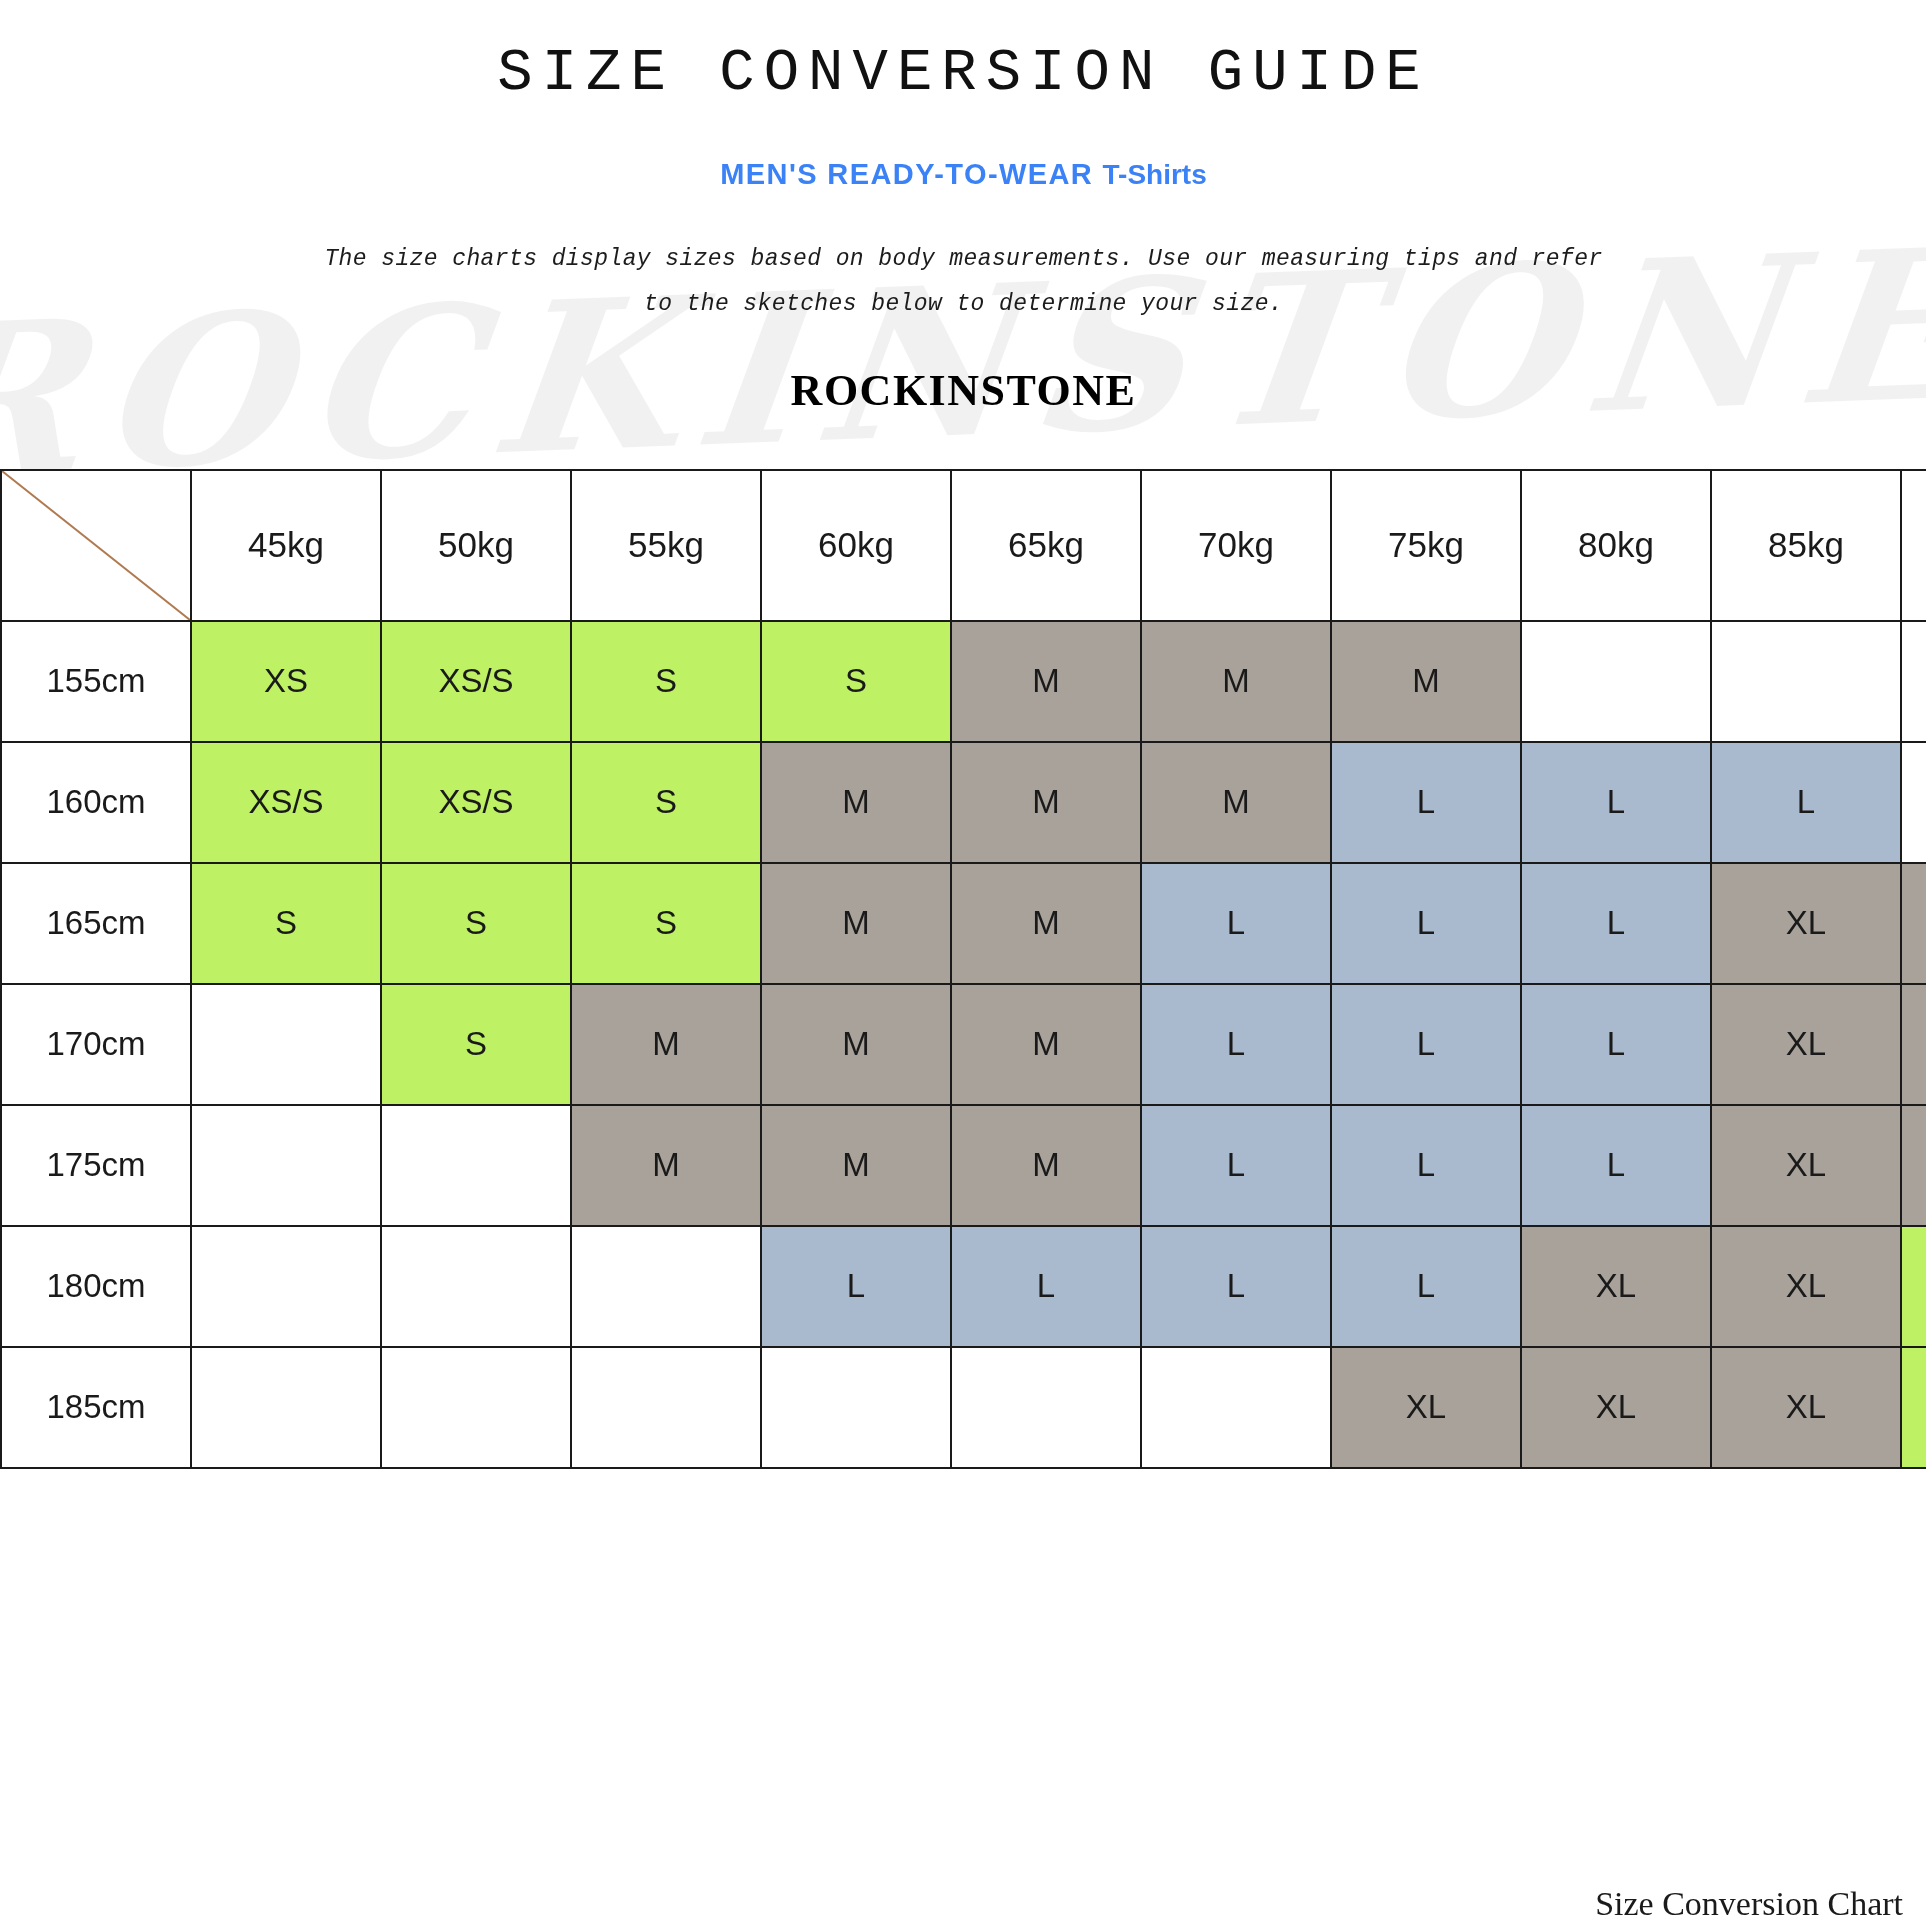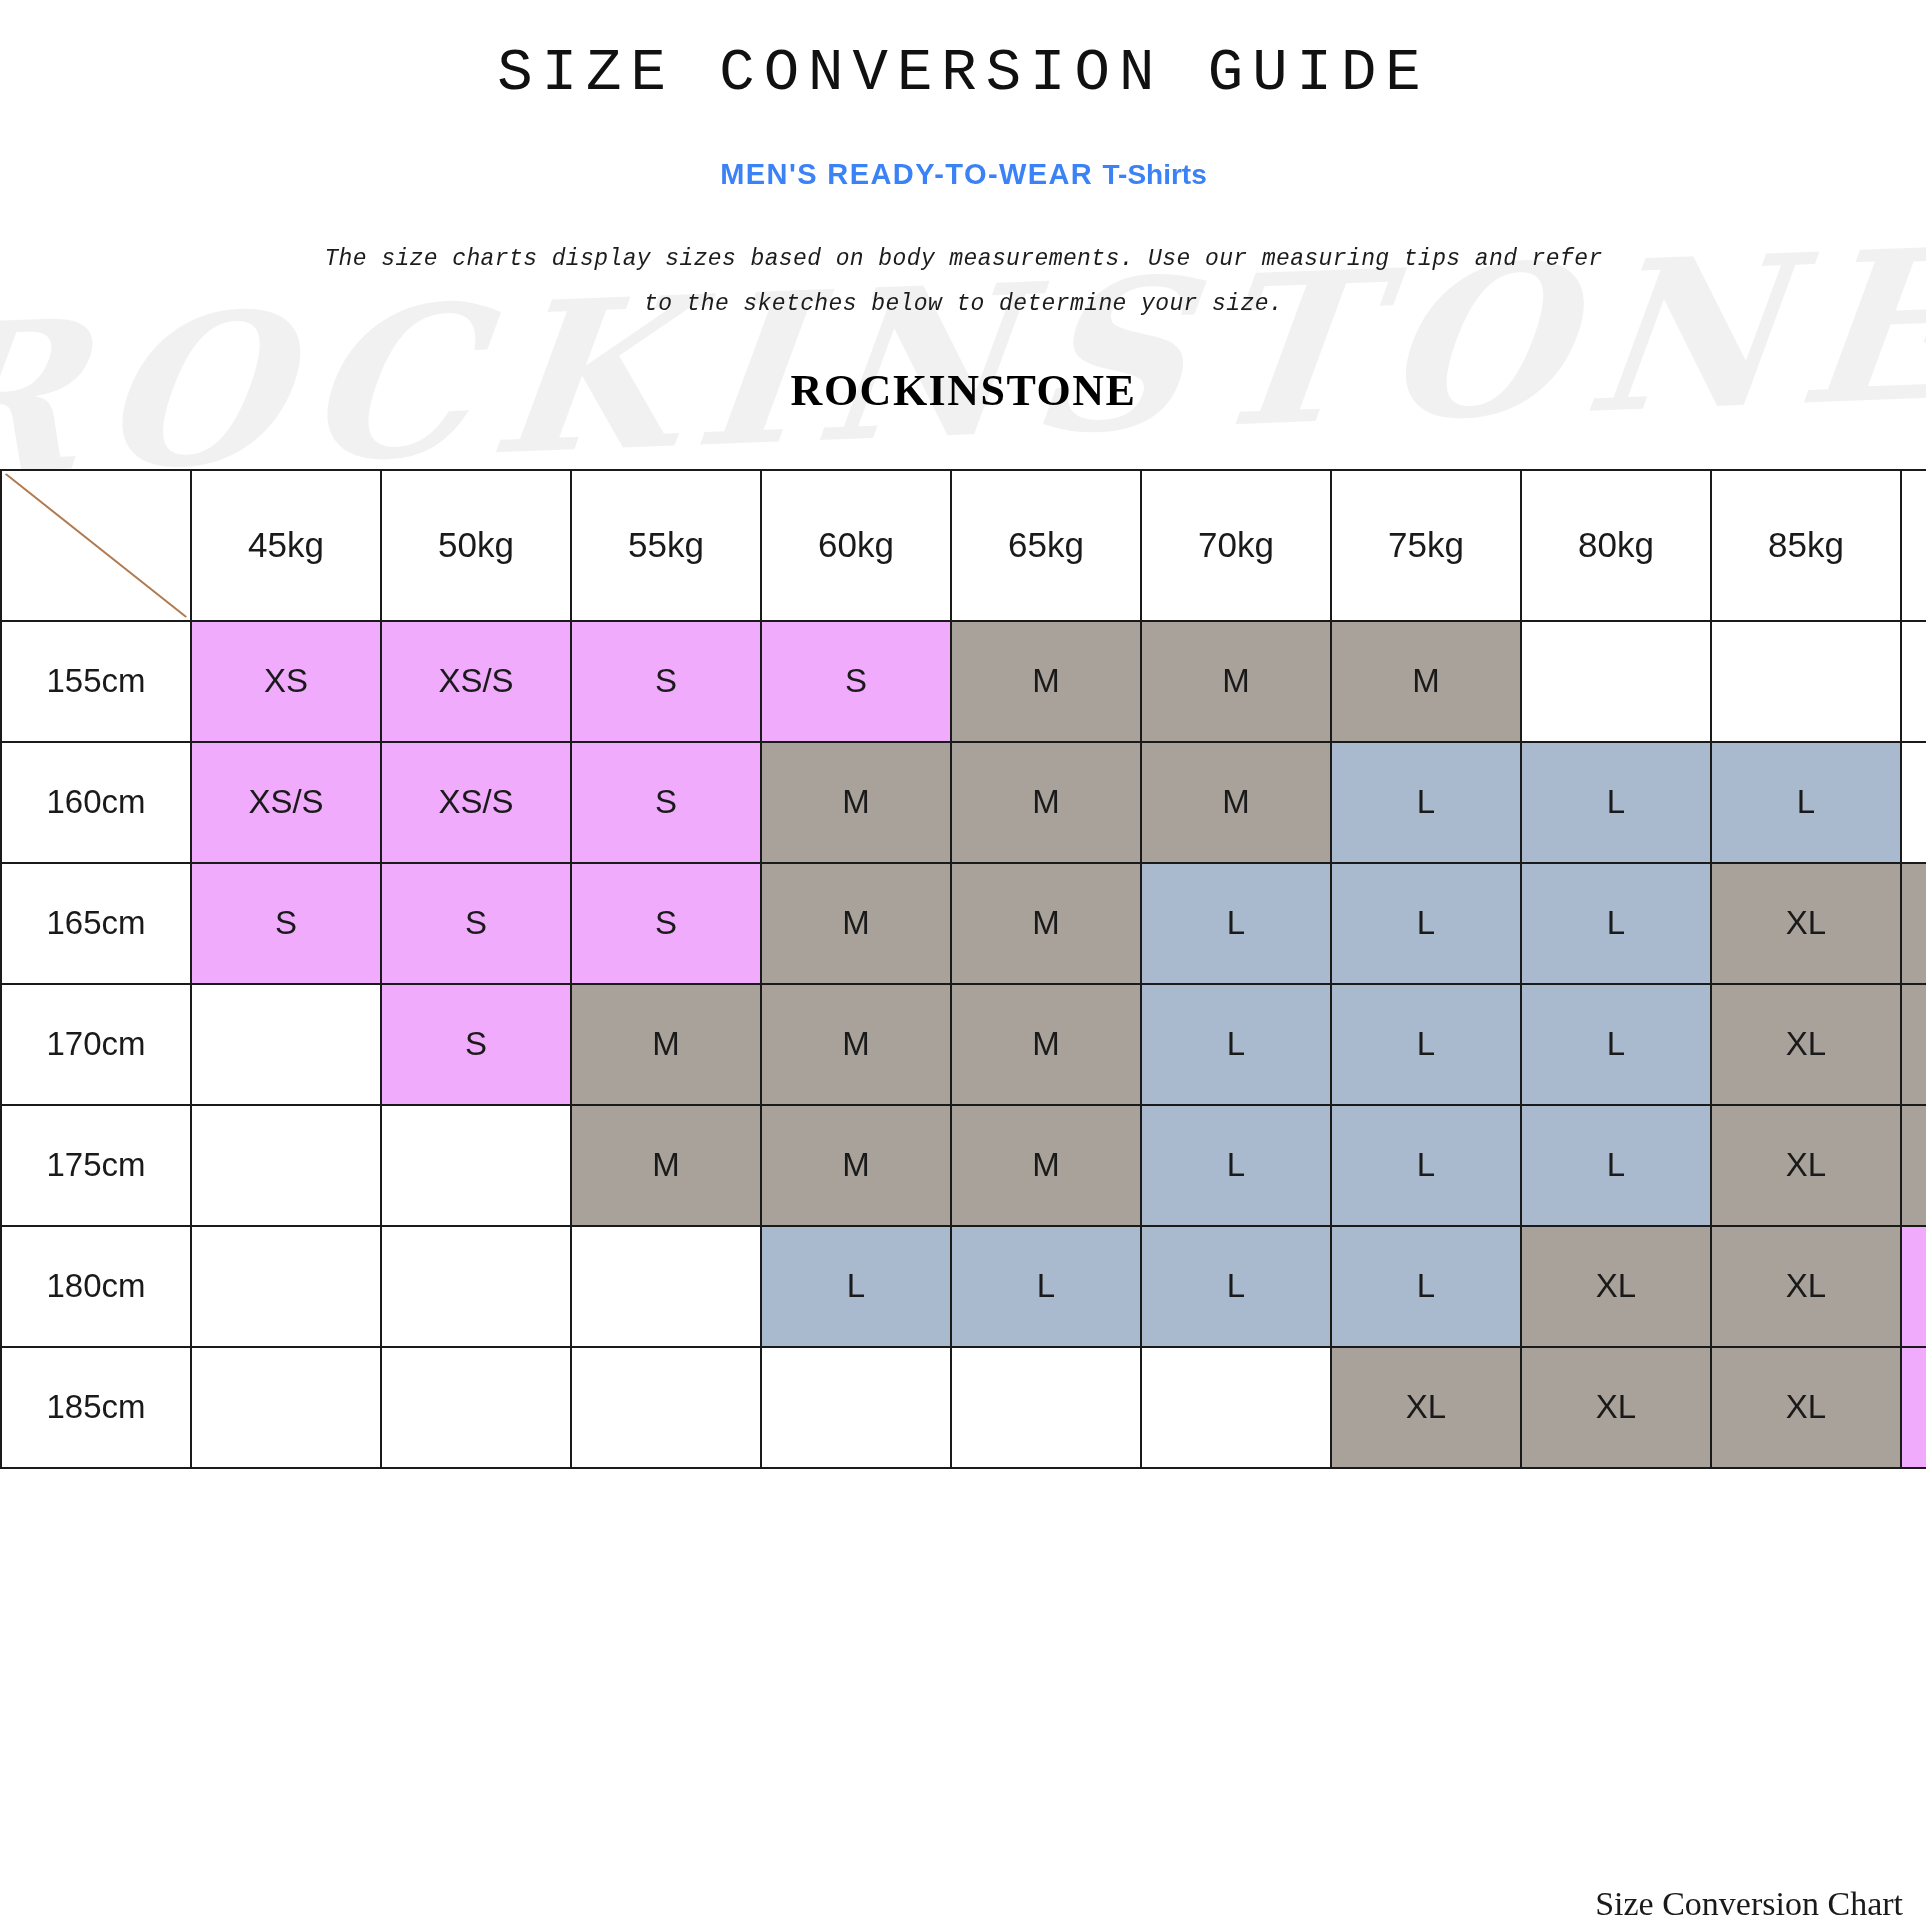--- a/index.html
+++ b/index.html
@@ -102,36 +102,36 @@
     font-size: 33px;
     font-weight: normal;
     color: #1a1a1a;
     padding: 0;
     height: 119px;
   }
   table.size-table thead td, table.size-table thead th {
     height: 149px;
     font-size: 35px;
   }
-  .col-head { width: 188px; border-radius: 10px; }
+  .col-head { width: 188px; }
   .corner-cell {
     position: relative;
     overflow: hidden;
     background: #fff;
   }
   .corner-cell .slash {
     position: absolute;
     top: 0; left: 0;
     width: 100%; height: 100%;
   }
   .cell-label { font-size: 34px; }
 
   
   .f-white  { background: #ffffff; }
-  .f-light  { background: #f0abfc; }
+  .f-light  { background: #bef264; }
   .f-gray   { background: #a8a29b; }
   .f-blue   { background: #a9bace; }
 
   .footer-note {
     position: absolute;
     right: 24px;
     bottom: 4px;
     font-family: "Liberation Serif", serif;
     font-size: 34px;
     color: #1a1a1a;

